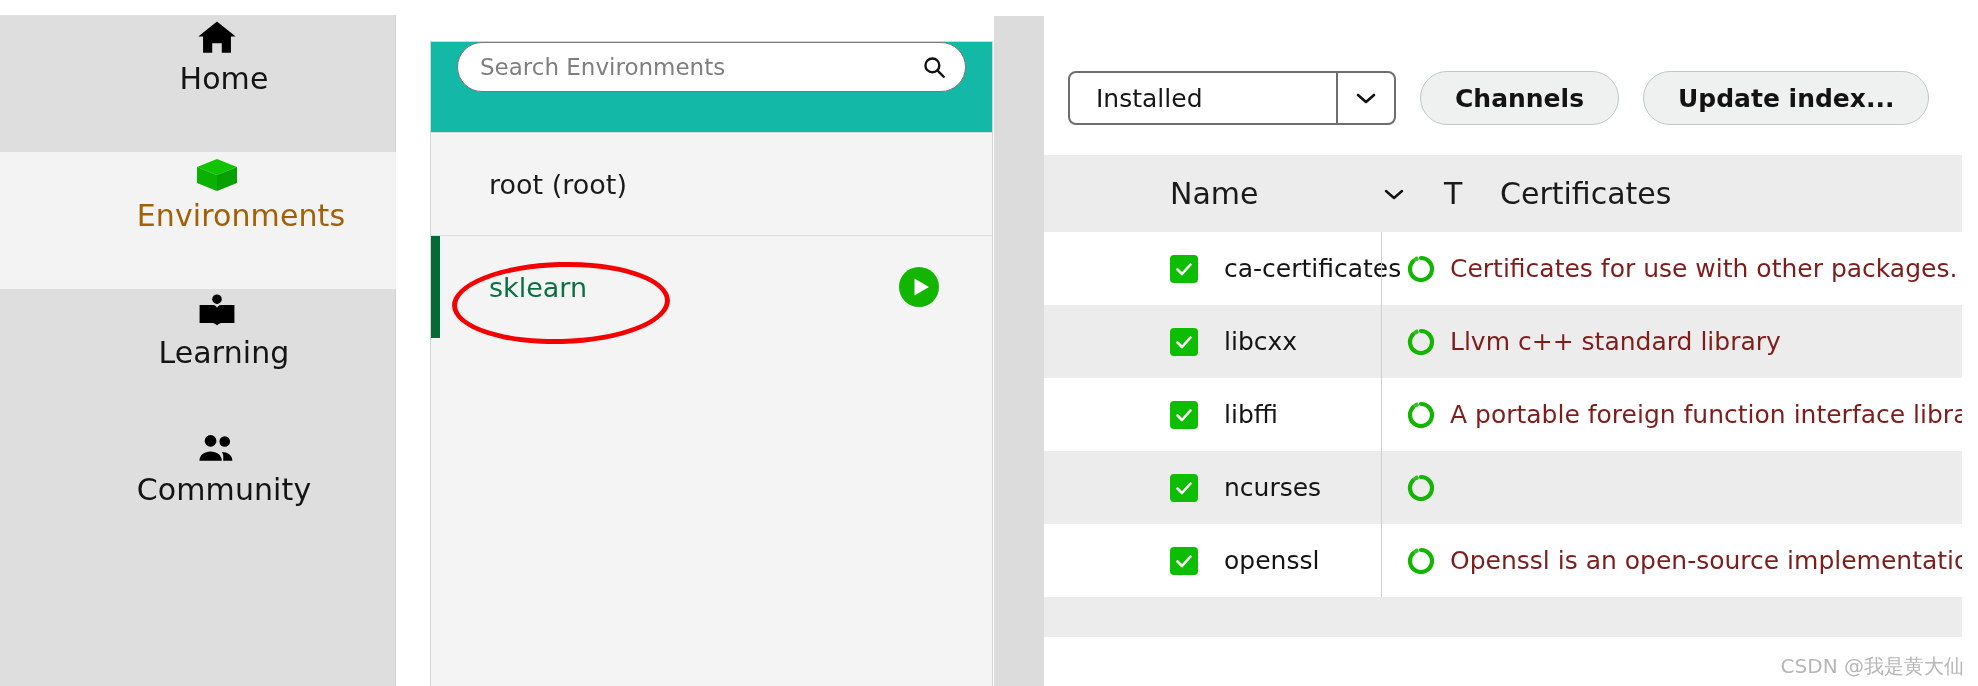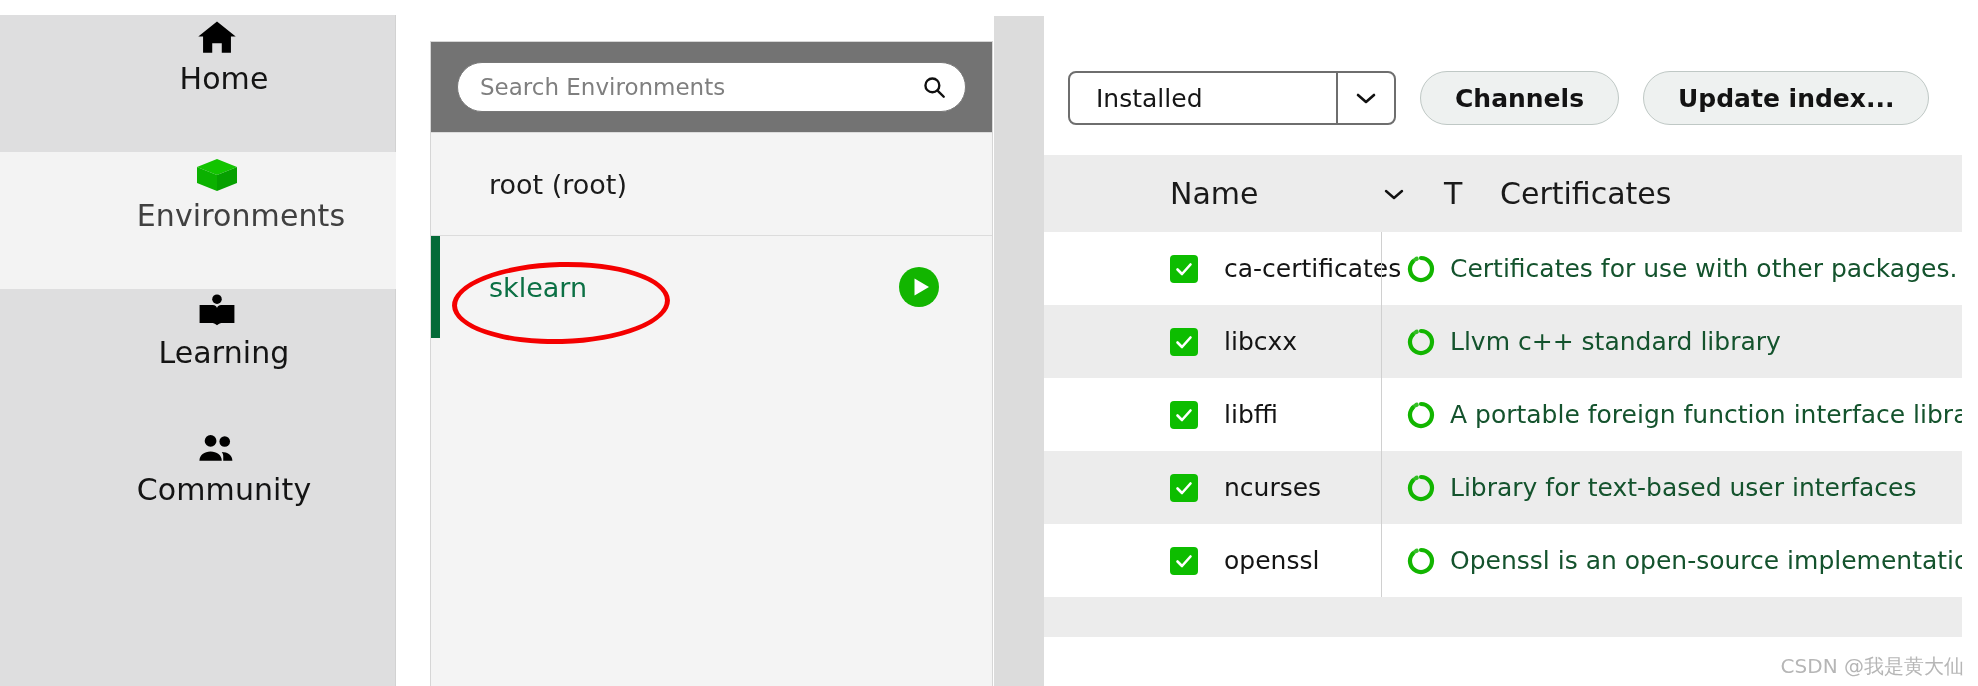--- a/index.html
+++ b/index.html
@@ -26,30 +26,30 @@
   .nav-item.active { background: #f3f3f3; }
   .nav-ico {
     width: 46px; height: 46px; flex: 0 0 46px;
     display: flex; align-items: center; justify-content: center;
     margin-right: 14px;
   }
   .nav-label {
     font-size: 30px; color: #141414; font-weight: 400;
     letter-spacing: .1px; white-space: nowrap;
   }
-  .nav-label.green { color: #404040; margin-left: 34px; }
+  .nav-label.green { color: #a16207; margin-left: 34px; }
 
   
   .env-panel {
     position: absolute; left: 430px; top: 41px; width: 563px; height: 645px;
     background: #ffffff; border: 1px solid #d6d6d6; border-bottom: none;
   }
   .env-search-wrap {
-    height: 90px; display: flex; align-items: center; padding: 0 26px;
-    background: #737373;
+    height: 90px; display: flex; padding: 0 26px;
+    background: #14b8a6;
   }
   .search-box {
     position: relative; width: 100%; height: 50px;
     border: 1.6px solid #787878; border-radius: 26px;
     display: flex; align-items: center; background: #fff;
   }
   .search-box input {
     border: none; outline: none; background: transparent;
     font-family: inherit; font-size: 23px; color: #2b2b2b;
     padding: 0 52px 0 22px; width: 100%; height: 100%;
@@ -137,21 +137,21 @@
     white-space: nowrap;
   }
   .col-sep {
     position: absolute; left: 337px; top: 0; bottom: 0; width: 1px; background: #d0d0d0;
   }
   .pkg-row .spin {
     position: absolute; left: 362px; top: 50%; transform: translateY(-50%);
     width: 30px; height: 30px;
   }
   .pkg-row .pdesc {
-    position: absolute; left: 406px; font-size: 25px; color: #14532d;
+    position: absolute; left: 406px; font-size: 25px; color: #7f1d1d;
     white-space: nowrap;
   }
 
   
   .watermark {
     position: absolute; right: 14px; bottom: 6px;
     font-size: 20px; color: #b6b6b6; white-space: nowrap;
   }
 
   
@@ -332,21 +332,20 @@
           </svg>
       </span>
       <span class="pname">ncurses</span>
       <span class="col-sep"></span>
       <span class="spin">
         <svg width="30" height="30" viewBox="0 0 30 30" fill="none">
           <path d="M15 4 a11 11 0 1 1 -8.5 4.0" stroke="#12b500" stroke-width="4.2" stroke-linecap="round"></path>
           <path d="M6.5 8.0 a11 11 0 0 1 4.2 -3.2" stroke="#12b500" stroke-width="4.2" stroke-linecap="round" stroke-dasharray="1.6 2.6" opacity=".85"></path>
         </svg>
       </span>
-      <span class="pdesc">Library for text-based user interfaces</span>
     </div>
 
     <div class="pkg-row">
       <span class="cb">
         <svg width="20" height="20" viewBox="0 0 20 20" fill="none" stroke="#fff" stroke-width="2.6" stroke-linecap="round" stroke-linejoin="round">
             <polyline points="3.5,10.5 8,15 16.5,5.5"></polyline>
           </svg>
       </span>
       <span class="pname">openssl</span>
       <span class="col-sep"></span>

